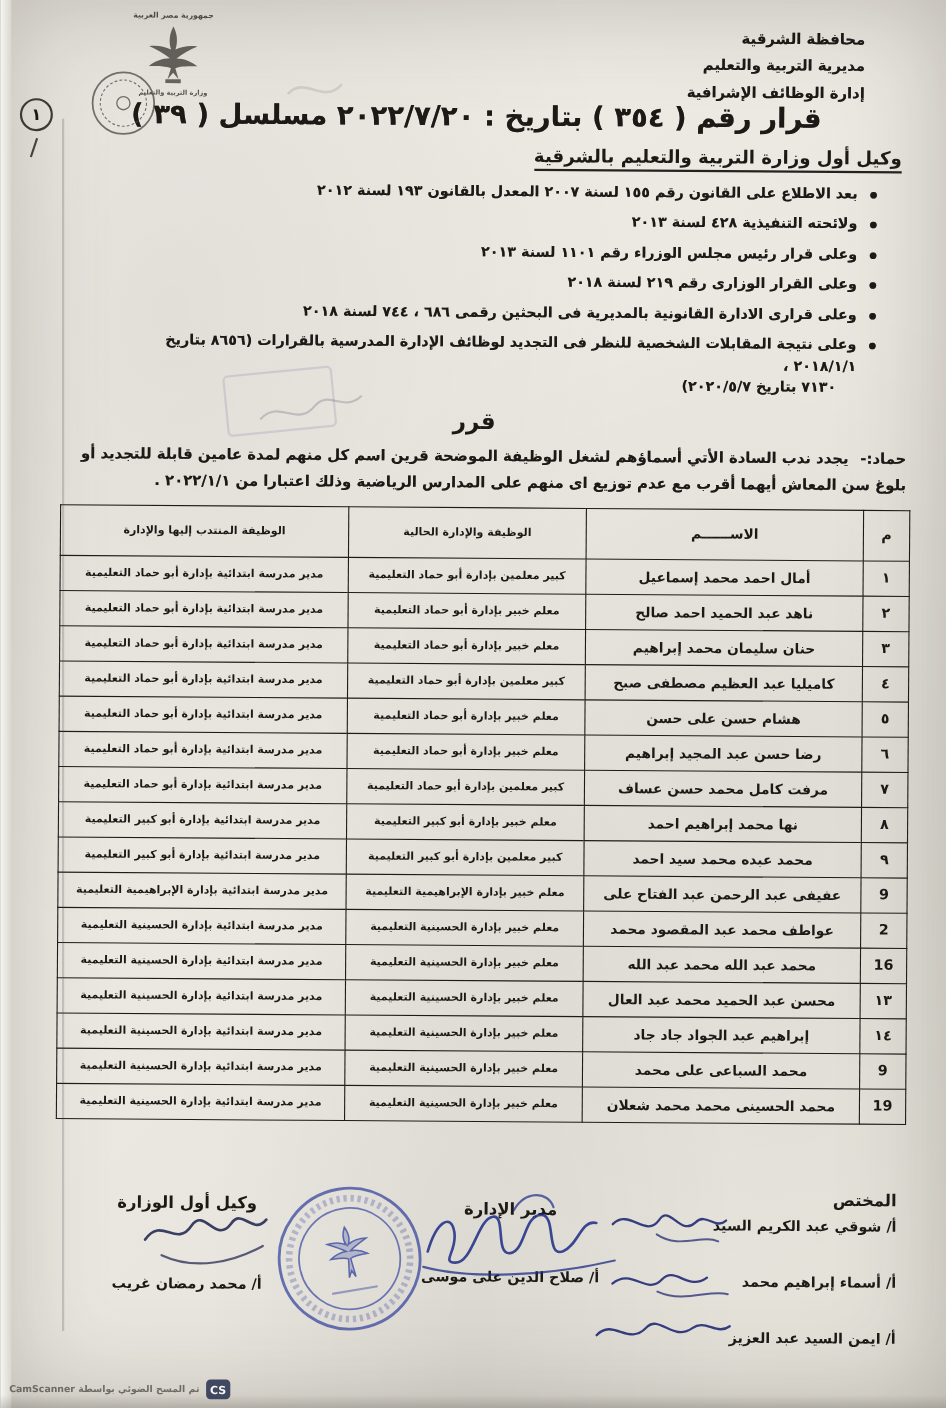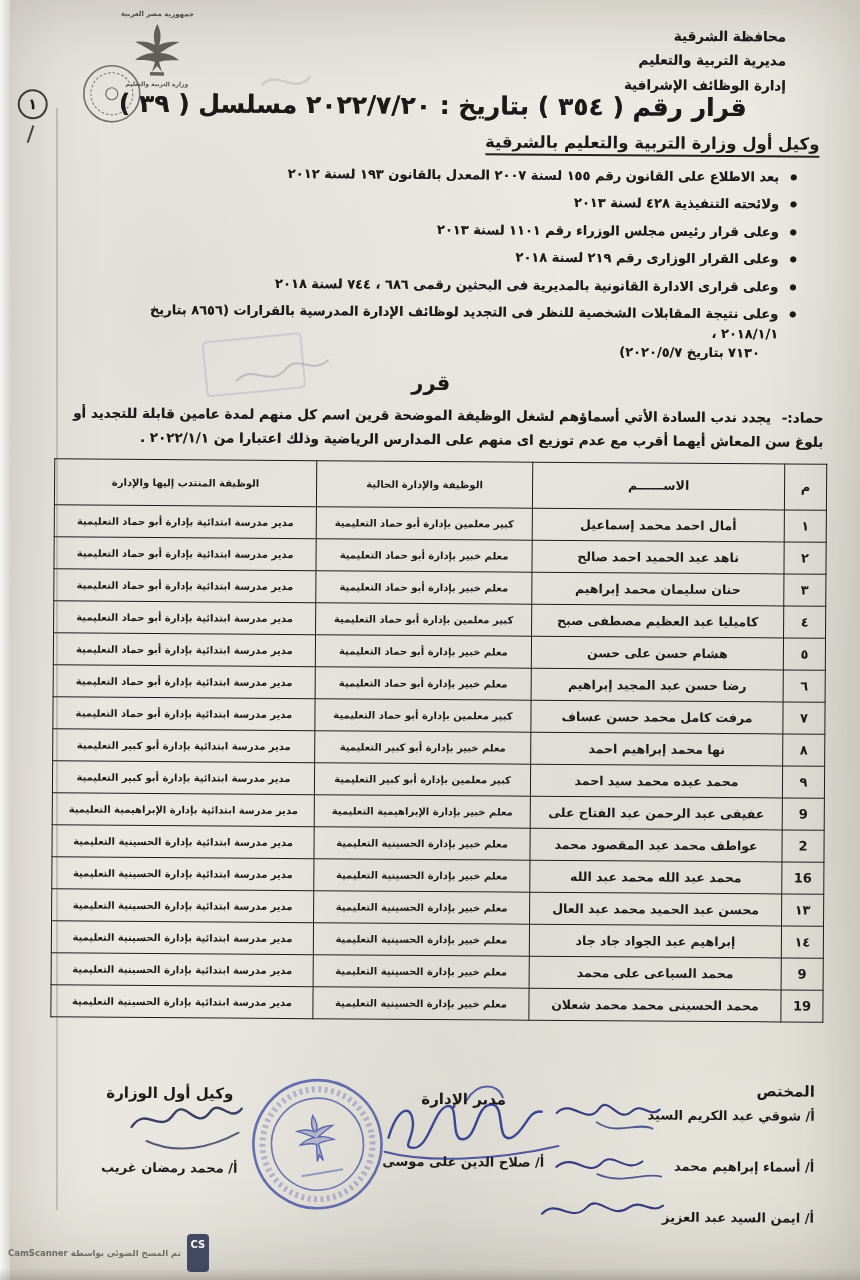--- a/index.html
+++ b/index.html
@@ -85,21 +85,21 @@
     transform:rotate(-10deg); opacity:0.88; }
 
   .signatures { position:absolute; inset:0; pointer-events:none; }
 
   .faint-stamp { position:absolute; top:338px; left:202px; width:100px; height:56px;
     border:2px solid rgba(104,92,150,0.18); border-radius:5px; transform:rotate(-6deg); }
 
   
   .watermark { position:absolute; left:8px; bottom:8px; display:flex; align-items:center;
     gap:6px; direction:rtl; z-index:6; }
-  .cs-badge { width:22px; height:38px; background:#273150; border-radius:4px; color:#fff;
+  .cs-badge { width:22px; height:18px; background:#273150; border-radius:4px; color:#fff;
     font-size:10px; font-weight:700; text-align:center; line-height:22px;
     font-family:"DejaVu Sans", sans-serif; opacity:.85; }
   .cs-text { font-size:8.5px; font-weight:700; color:rgba(75,72,66,0.75); }
 </style>
 </head>
 <body>
 
 <div class="sheet">
 
   <div class="edge-left"></div>

